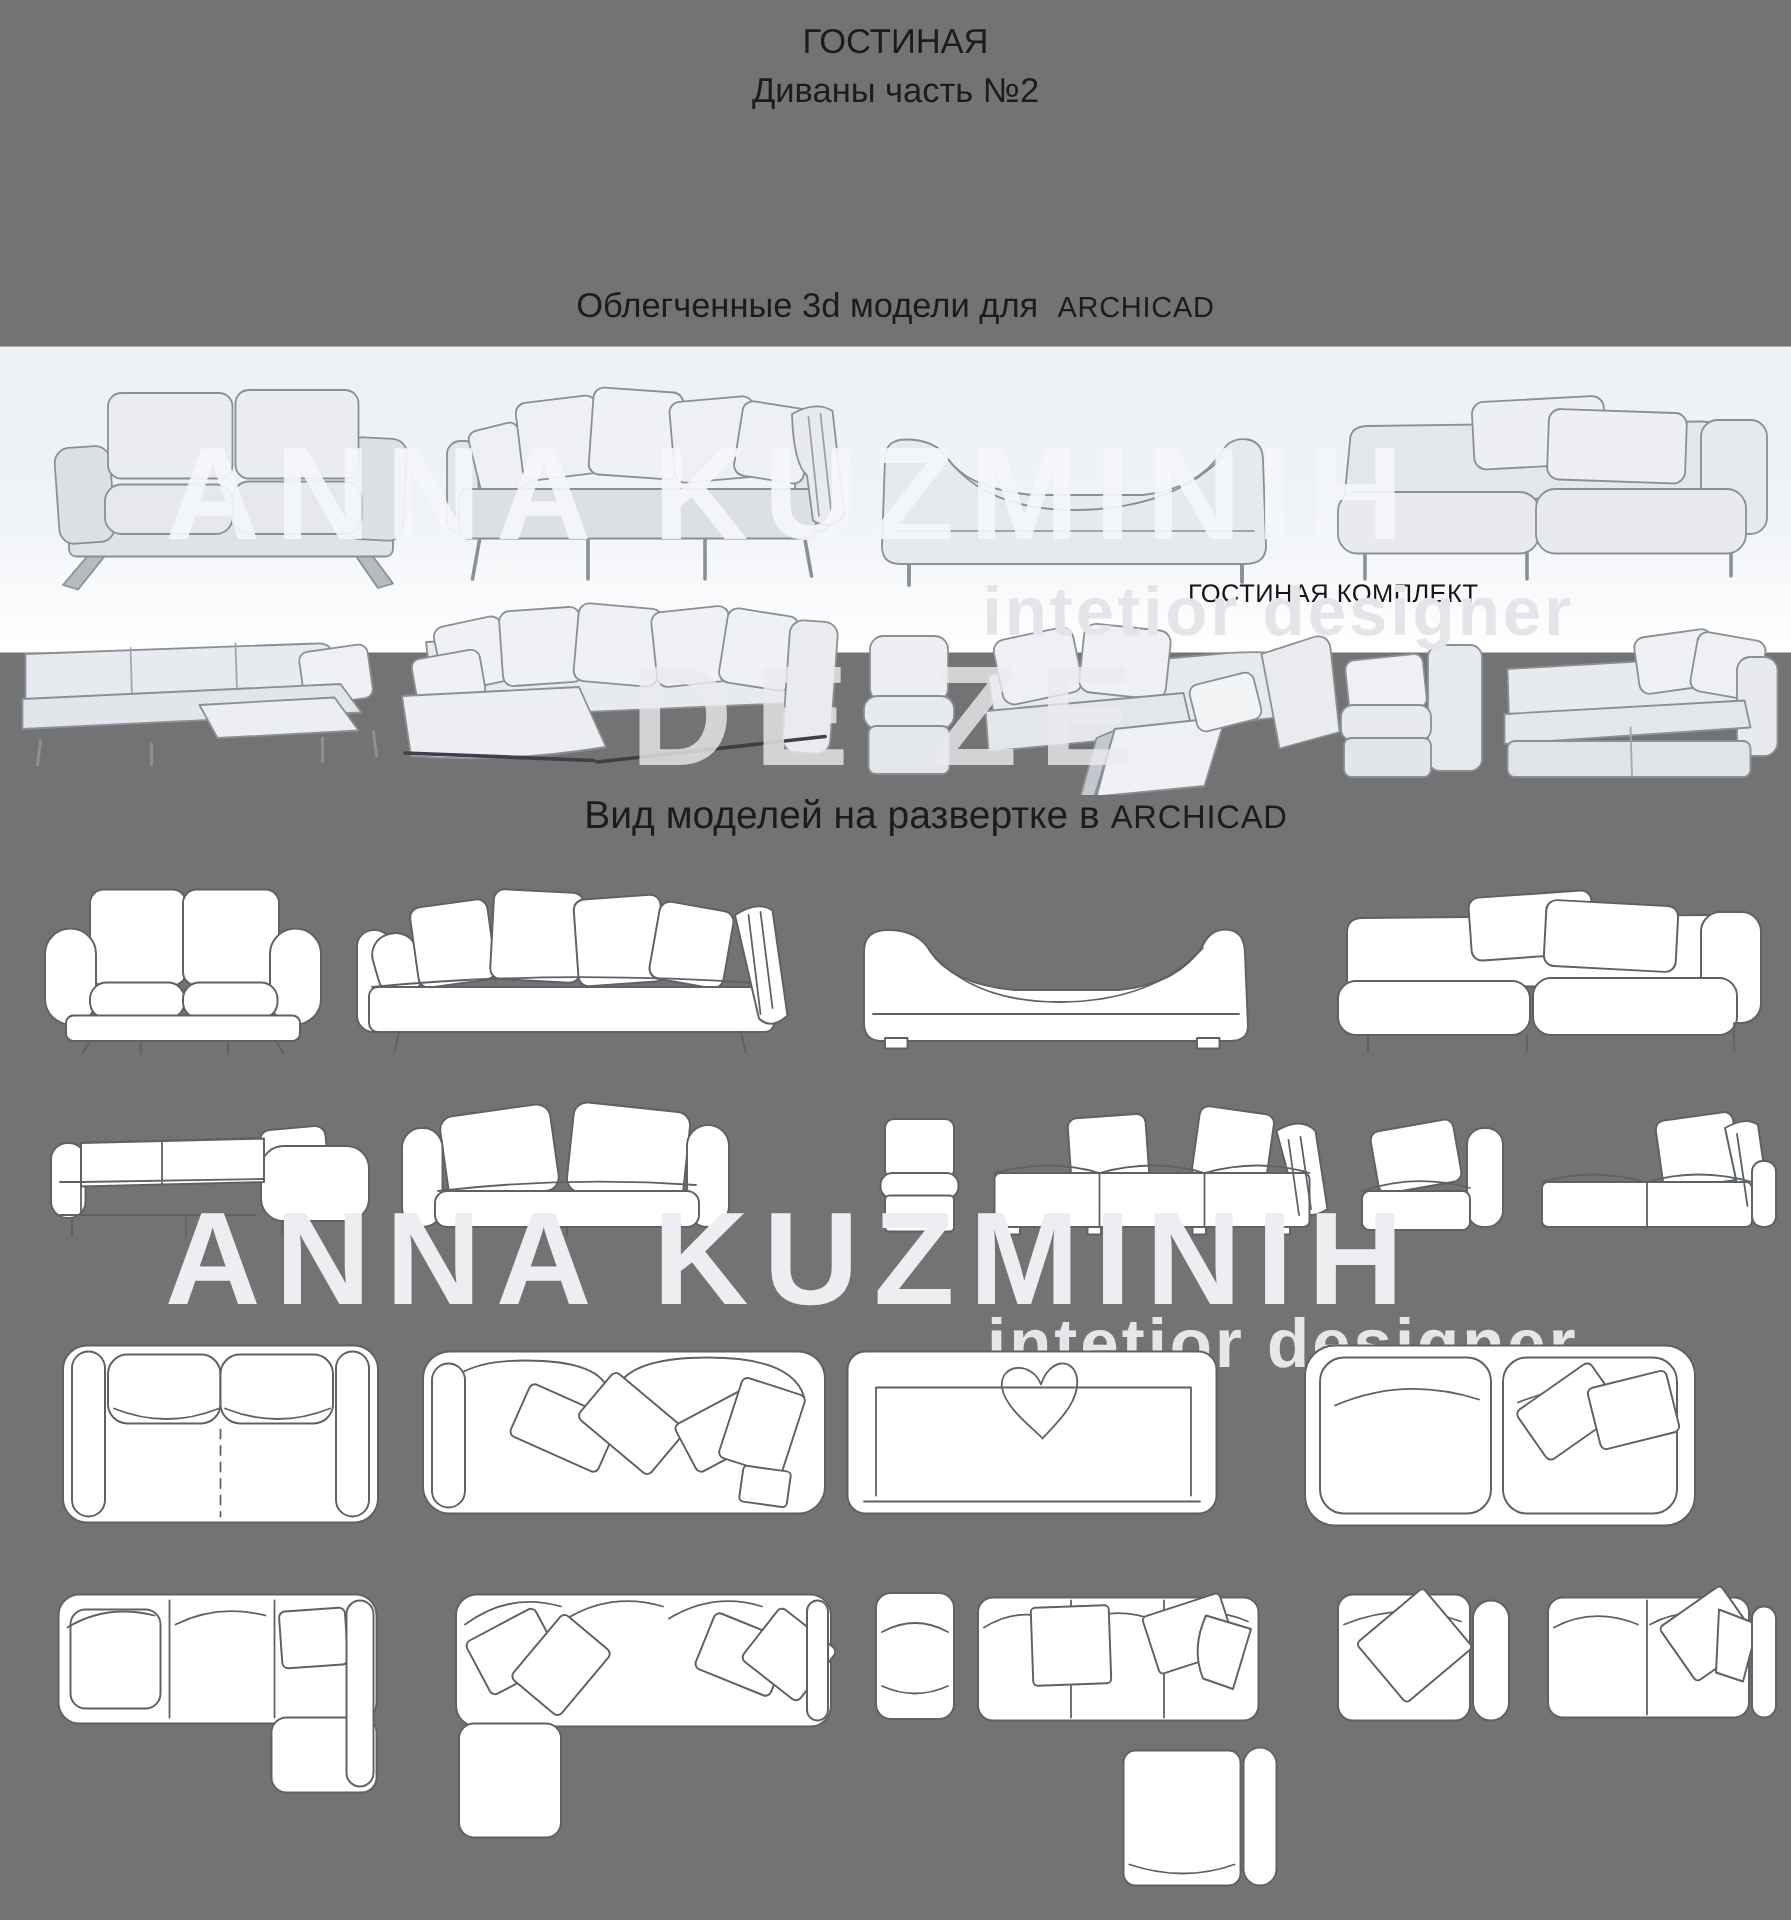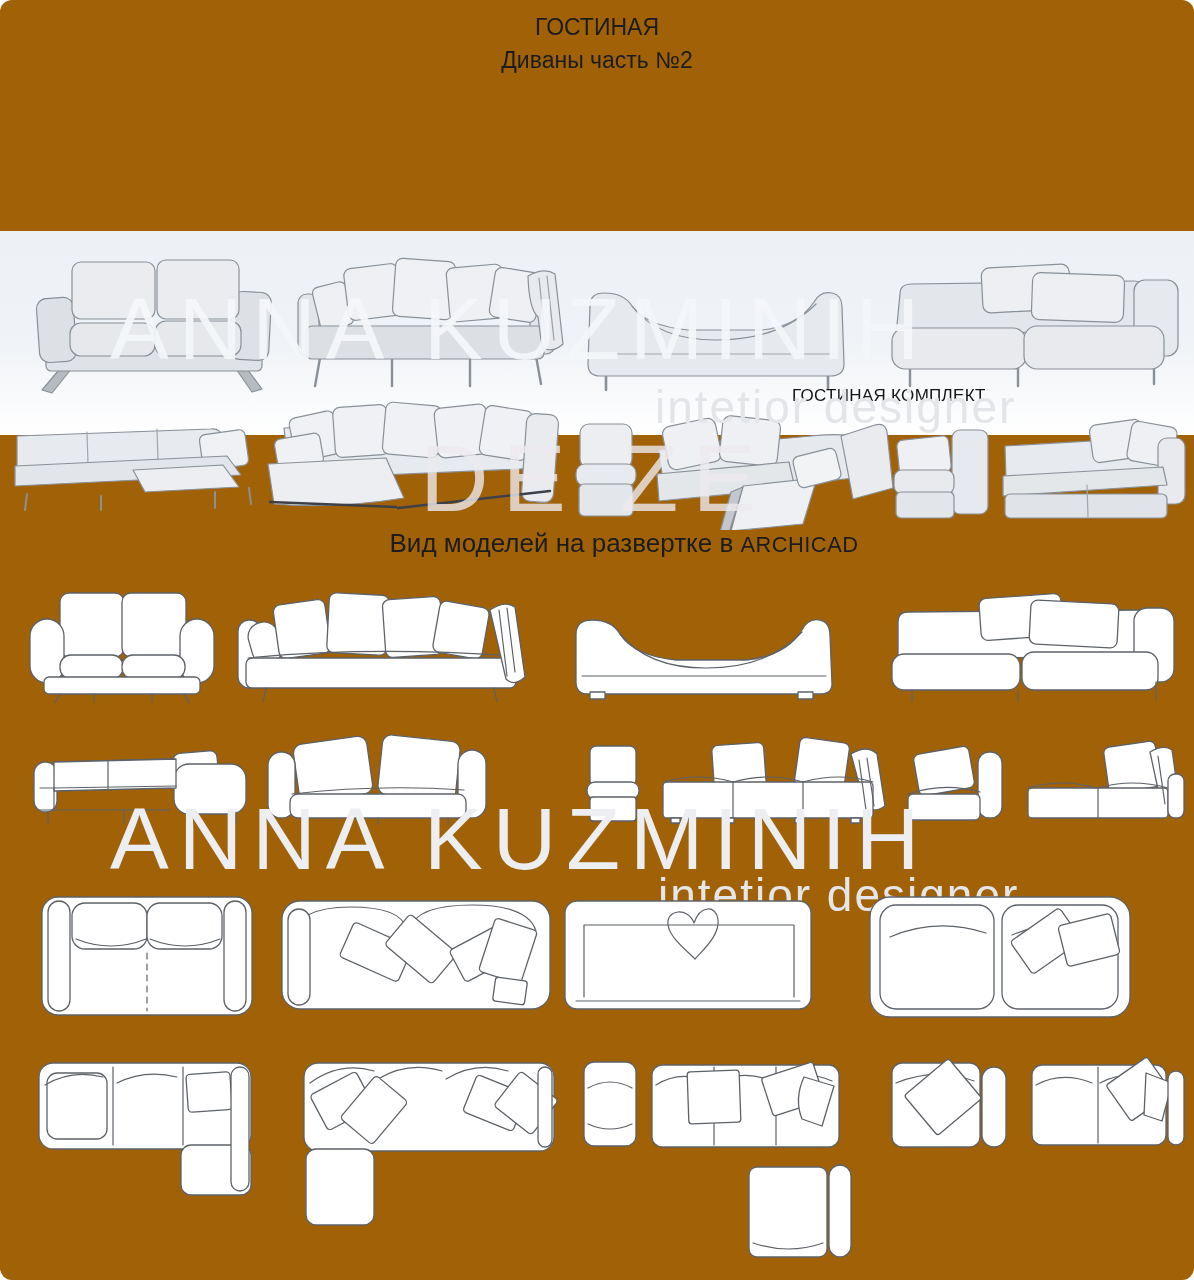--- a/index.html
+++ b/index.html
@@ -1,33 +1,33 @@
 <!DOCTYPE html>
 <html><head>
 <meta charset="utf-8">
 <style>
   html,body{margin:0;padding:0;background:#ffffff;}
-  #page{position:relative;width:1194px;height:1280px;background:#a16207;overflow:hidden;
-        font-family:"Liberation Sans","DejaVu Sans",sans-serif;color:#1c1c1e;border-radius:12px;}
+  #page{position:relative;width:1194px;height:1280px;background:#737373;overflow:hidden;
+        font-family:"Liberation Sans","DejaVu Sans",sans-serif;color:#1c1c1e;}
   .center{position:absolute;left:0;width:100%;text-align:center;white-space:pre-wrap;}
   .t-title{top:14px;font-size:23px;}
   .t-sub{top:47px;font-size:23px;}
   .t-count{top:80px;font-size:23px;}
   .t-note{top:112px;font-size:23px;}
   .t-sec1{top:190px;font-size:23px;}
   .t-sec2{top:528px;font-size:26px;padding-left:27px;}
   .t-sec3{top:848px;font-size:24px;}
   .app{font-size:0.84em;letter-spacing:0.5px;}
   .modular-label{position:absolute;left:792px;top:386px;font-size:17px;letter-spacing:0.3px;color:#141416;}
   .band{position:absolute;left:0;top:231px;width:100%;height:204px;
         background:linear-gradient(180deg,#edf1f6 0%,#eff2f6 52%,#ffffff 100%);}
   .fig{position:absolute;}
   .fig svg{display:block;width:100%;height:100%;}
   
-  .wm{position:absolute;font-weight:normal;white-space:nowrap;pointer-events:none;}
+  .wm{position:absolute;font-weight:bold;white-space:nowrap;pointer-events:none;}
   .wm-name1{left:110px;top:278px;font-size:88px;letter-spacing:10px;color:rgba(244,246,250,0.92);}
   .wm-role1{left:655px;top:380px;font-size:46px;letter-spacing:2px;color:#e3e5e9;}
   .wm-brand1{left:420px;top:424px;font-size:95px;letter-spacing:14px;color:rgba(236,234,238,0.8);}
   .wm-name2{left:110px;top:788px;font-size:88px;letter-spacing:10px;color:#eceef1;}
   .wm-role2{left:658px;top:868px;font-size:46px;letter-spacing:2px;color:#e4e6ea;}
   .wm-brand2{left:390px;top:914px;font-size:98px;letter-spacing:14px;color:#efedf0;}
   
   .rdr{stroke:#8a9098;stroke-width:1.2;stroke-linejoin:round;stroke-linecap:round;}
   .skt{stroke:#5d6268;stroke-width:1.3;stroke-linejoin:round;stroke-linecap:round;fill:#ffffff;}
   .sktn{stroke:#5d6268;stroke-width:1.2;stroke-linejoin:round;stroke-linecap:round;fill:none;}
@@ -35,20 +35,21 @@
 </head>
 <body>
 
 <div id="page">
 
   <div class="band"></div>
 
   <div class="center t-title">ГОСТИНАЯ</div>
   <div class="center t-sub">Диваны часть №2</div>
 
+  <div class="center t-sec1"><span>Облегченные 3d модели для  </span><span class="app">ARCHICAD</span></div>
 
   <div class="fig" style="left:20px;top:246px;width:265px;height:150px;">
     <svg viewBox="0 0 265 150">
         <g class="rdr">
       <path d="M44 118 L22 144 L32 147 L52 122 Z" fill="#b6bac1"></path>
       <path d="M222 116 L242 143 L232 146 L214 120 Z" fill="#b6bac1"></path>
       <rect x="26" y="102" width="216" height="23" rx="5" fill="#dfe2e7"></rect>
       <rect x="18" y="52" width="37" height="64" rx="10" fill="#dde0e5" transform="rotate(-4 36 84)"></rect>
       <rect x="211" y="46" width="39" height="68" rx="10" fill="#dde0e5" transform="rotate(3 231 80)"></rect>
       <rect x="52" y="16" width="83" height="57" rx="9" fill="#eaecef"></rect>

